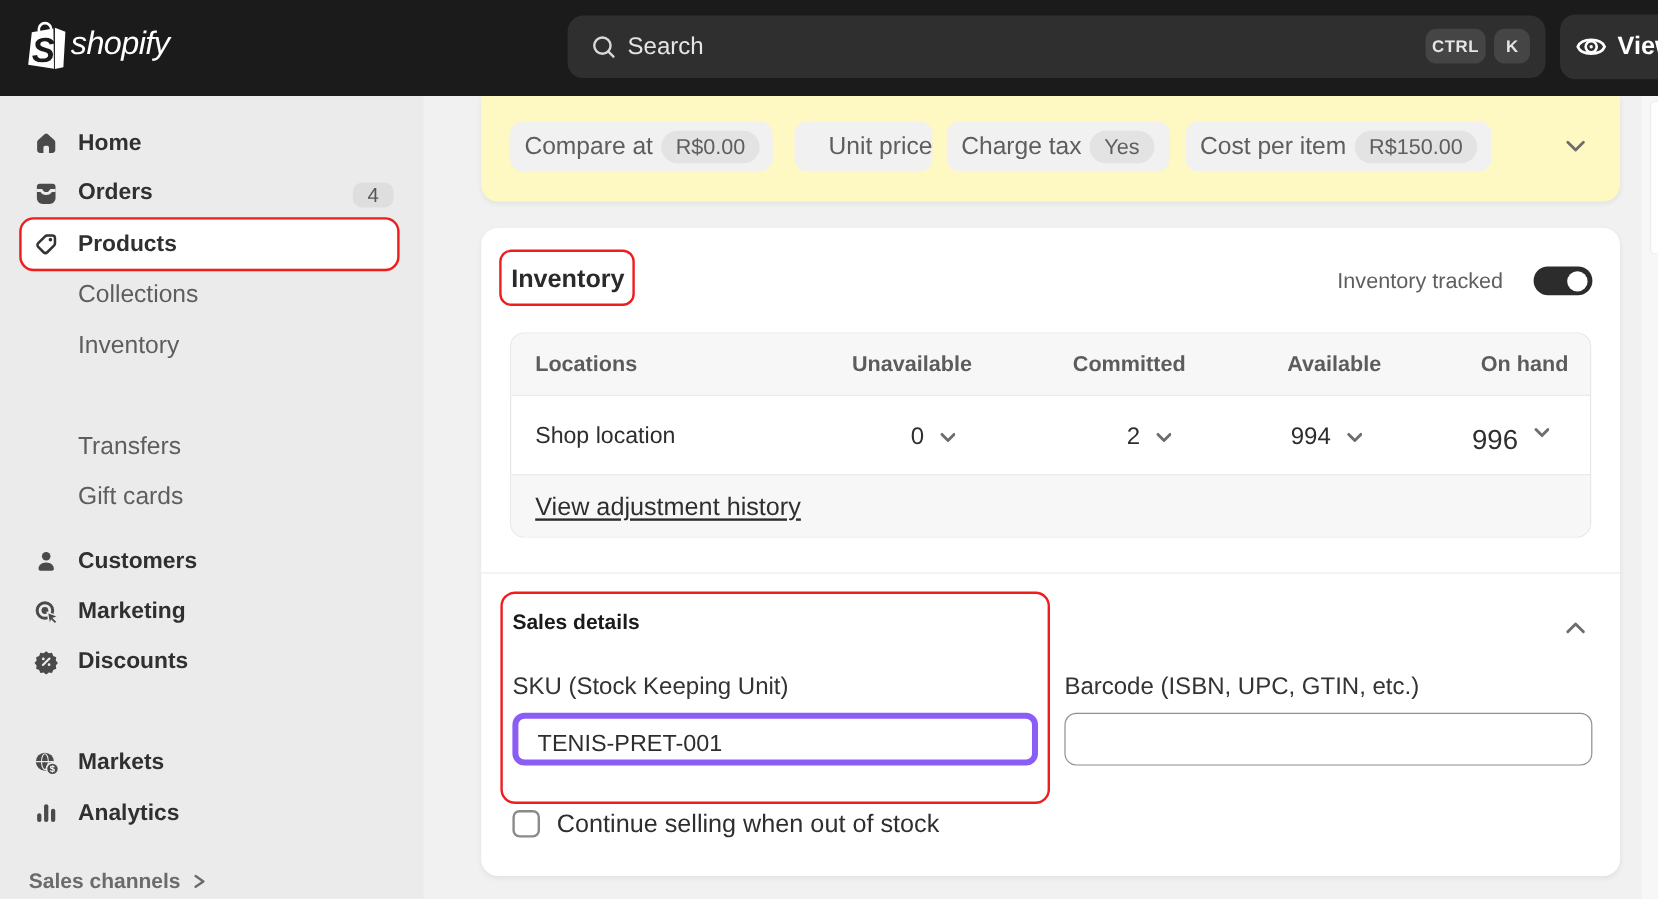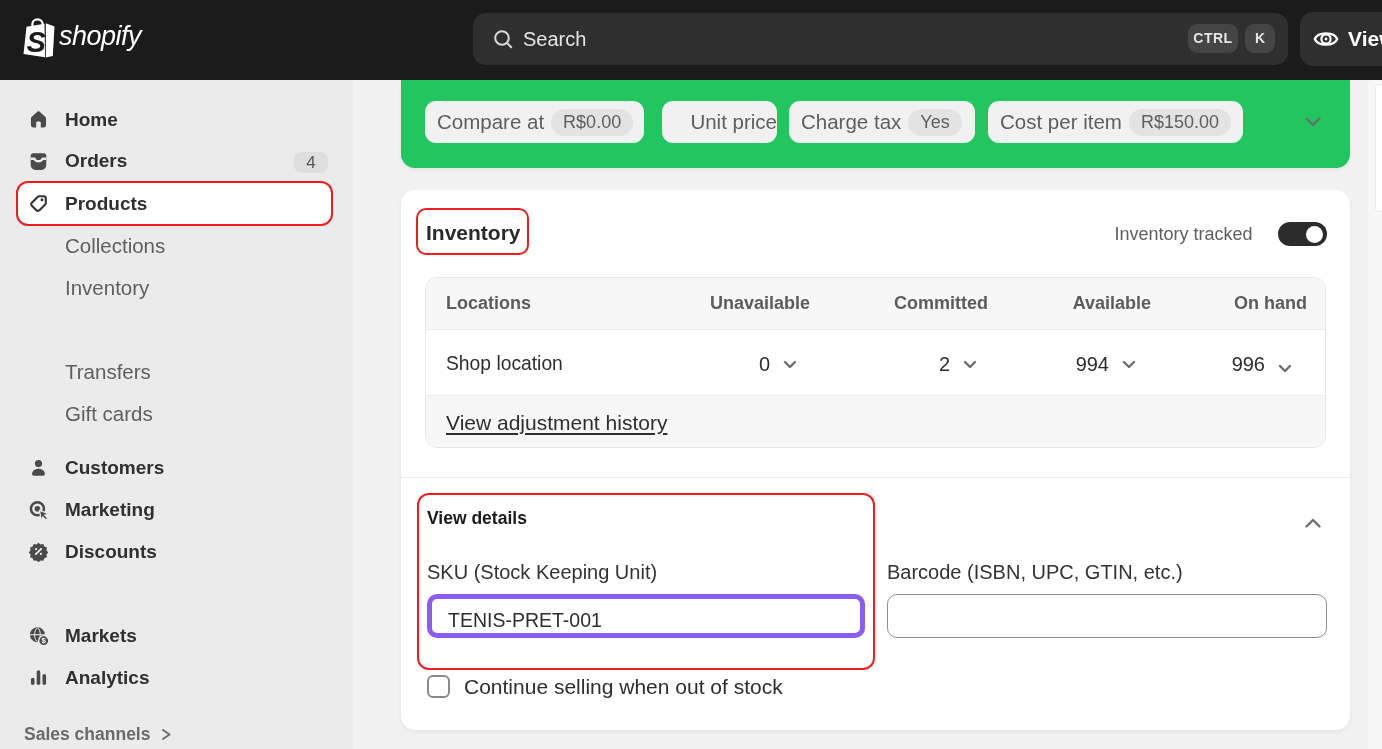--- a/index.html
+++ b/index.html
@@ -136,21 +136,21 @@
     <span class="nav-text">Analytics</span>
   </div>
 
   <div class="abs" style="left:24px;top:642px;height:24px;font-size:17.5px;font-weight:700;color:#6b6b6b;line-height:24px">Sales channels
     <svg style="margin-left:5px;vertical-align:-3px" width="13" height="17" viewBox="0 0 13 17">
         <polyline points="3,4 9.5,8.5 3,13" style="stroke:#6b6b6b;stroke-width:2;fill:none;stroke-linecap:round;stroke-linejoin:round"></polyline>
       </svg>
   </div>
 </div>
 
-<div class="abs" style="left:401px;top:80px;width:949px;height:88px;background:#22c55e;border-radius:0 0 14px 14px;box-shadow:0 2px 4px rgba(0,0,0,.06)">
+<div class="abs" style="left:401px;top:80px;width:949px;height:88px;background:#fef9c3;border-radius:0 0 14px 14px;box-shadow:0 2px 4px rgba(0,0,0,.06)">
 
   <div class="abs chip" style="left:24px;top:21px;width:219px">
     <span class="chiptxt">Compare at</span>
     <span class="chipbadge">R$0.00</span>
   </div>
   <div class="abs chip" style="left:261px;top:21px;width:115px;justify-content:flex-end;padding:0">
     <span class="chiptxt">Unit price</span>
   </div>
   <div class="abs chip" style="left:388px;top:21px;width:186px">
     <span class="chiptxt">Charge tax</span>
@@ -186,30 +186,30 @@
   <div class="abs" style="left:20px;top:75px;font-size:19.3px;color:#2e2e2e">Shop location</div>
   <div class="abs" style="right:529px;top:75px;font-size:20px;color:#2e2e2e;display:flex;align-items:center;gap:10px">0 <svg width="16" height="15" viewBox="0 0 16 15">
         <polyline class="chev" points="5,5 10,10 15,5"></polyline>
       </svg></div>
   <div class="abs" style="right:349px;top:75px;font-size:20px;color:#2e2e2e;display:flex;align-items:center;gap:10px">2 <svg width="16" height="15" viewBox="0 0 16 15">
         <polyline class="chev" points="5,5 10,10 15,5"></polyline>
       </svg></div>
   <div class="abs" style="right:190px;top:75px;font-size:20px;color:#2e2e2e;display:flex;align-items:center;gap:10px">994 <svg width="16" height="15" viewBox="0 0 16 15">
         <polyline class="chev" points="5,5 10,10 15,5"></polyline>
       </svg></div>
-  <div class="abs" style="right:34px;top:75px;font-size:20px;color:#2e2e2e;display:flex;align-items:flex-end;gap:10px">996 <svg width="16" height="15" viewBox="0 0 16 15">
+  <div class="abs" style="right:34px;top:75px;font-size:23px;color:#2e2e2e;display:flex;align-items:flex-start;gap:10px">996 <svg width="16" height="15" viewBox="0 0 16 15">
         <polyline class="chev" points="5,5 10,10 15,5"></polyline>
       </svg></div>
 
   <div class="abs" style="left:20px;top:133px;font-size:21px;color:#2e2e2e;text-decoration:underline;text-underline-offset:3px">View adjustment history</div>
 </div>
 
 <div class="abs" style="left:401px;top:477px;width:949px;height:1px;background:#ebebeb;z-index:5"></div>
 
-<div class="abs" style="left:427px;top:508px;font-size:17.5px;font-weight:700;color:#1a1a1a;z-index:5">View details</div>
+<div class="abs" style="left:427px;top:508px;font-size:17.5px;font-weight:700;color:#1a1a1a;z-index:5">Sales details</div>
 <svg class="abs" style="left:1304px;top:515px;z-index:5" width="18" height="18" viewBox="0 0 18 18">
     <polyline class="chev" points="2.5,11.5 9,5 15.5,11.5"></polyline>
   </svg>
 
 <div class="abs" style="left:427px;top:561px;font-size:20px;color:#333;z-index:5">SKU (Stock Keeping Unit)</div>
 <div class="abs" style="left:887px;top:561px;font-size:20px;color:#333;z-index:5">Barcode (ISBN, UPC, GTIN, etc.)</div>
 <div class="abs" style="left:427px;top:594px;width:438px;height:44px;border:5px solid #8b5cf6;border-radius:10px;background:#fff;z-index:5;color:#2e2e2e;line-height:42px;padding-left:16px;font-size:19.5px">TENIS-PRET-001</div>
 <div class="abs" style="left:887px;top:594px;width:440px;height:44px;border:1px solid #8a9096;border-radius:10px;background:#fff;z-index:5"></div>
 
 <div class="abs" style="left:427px;top:675px;width:23px;height:23px;border:2px solid #8a8a8a;border-radius:6px;background:#fff;z-index:5"></div>

